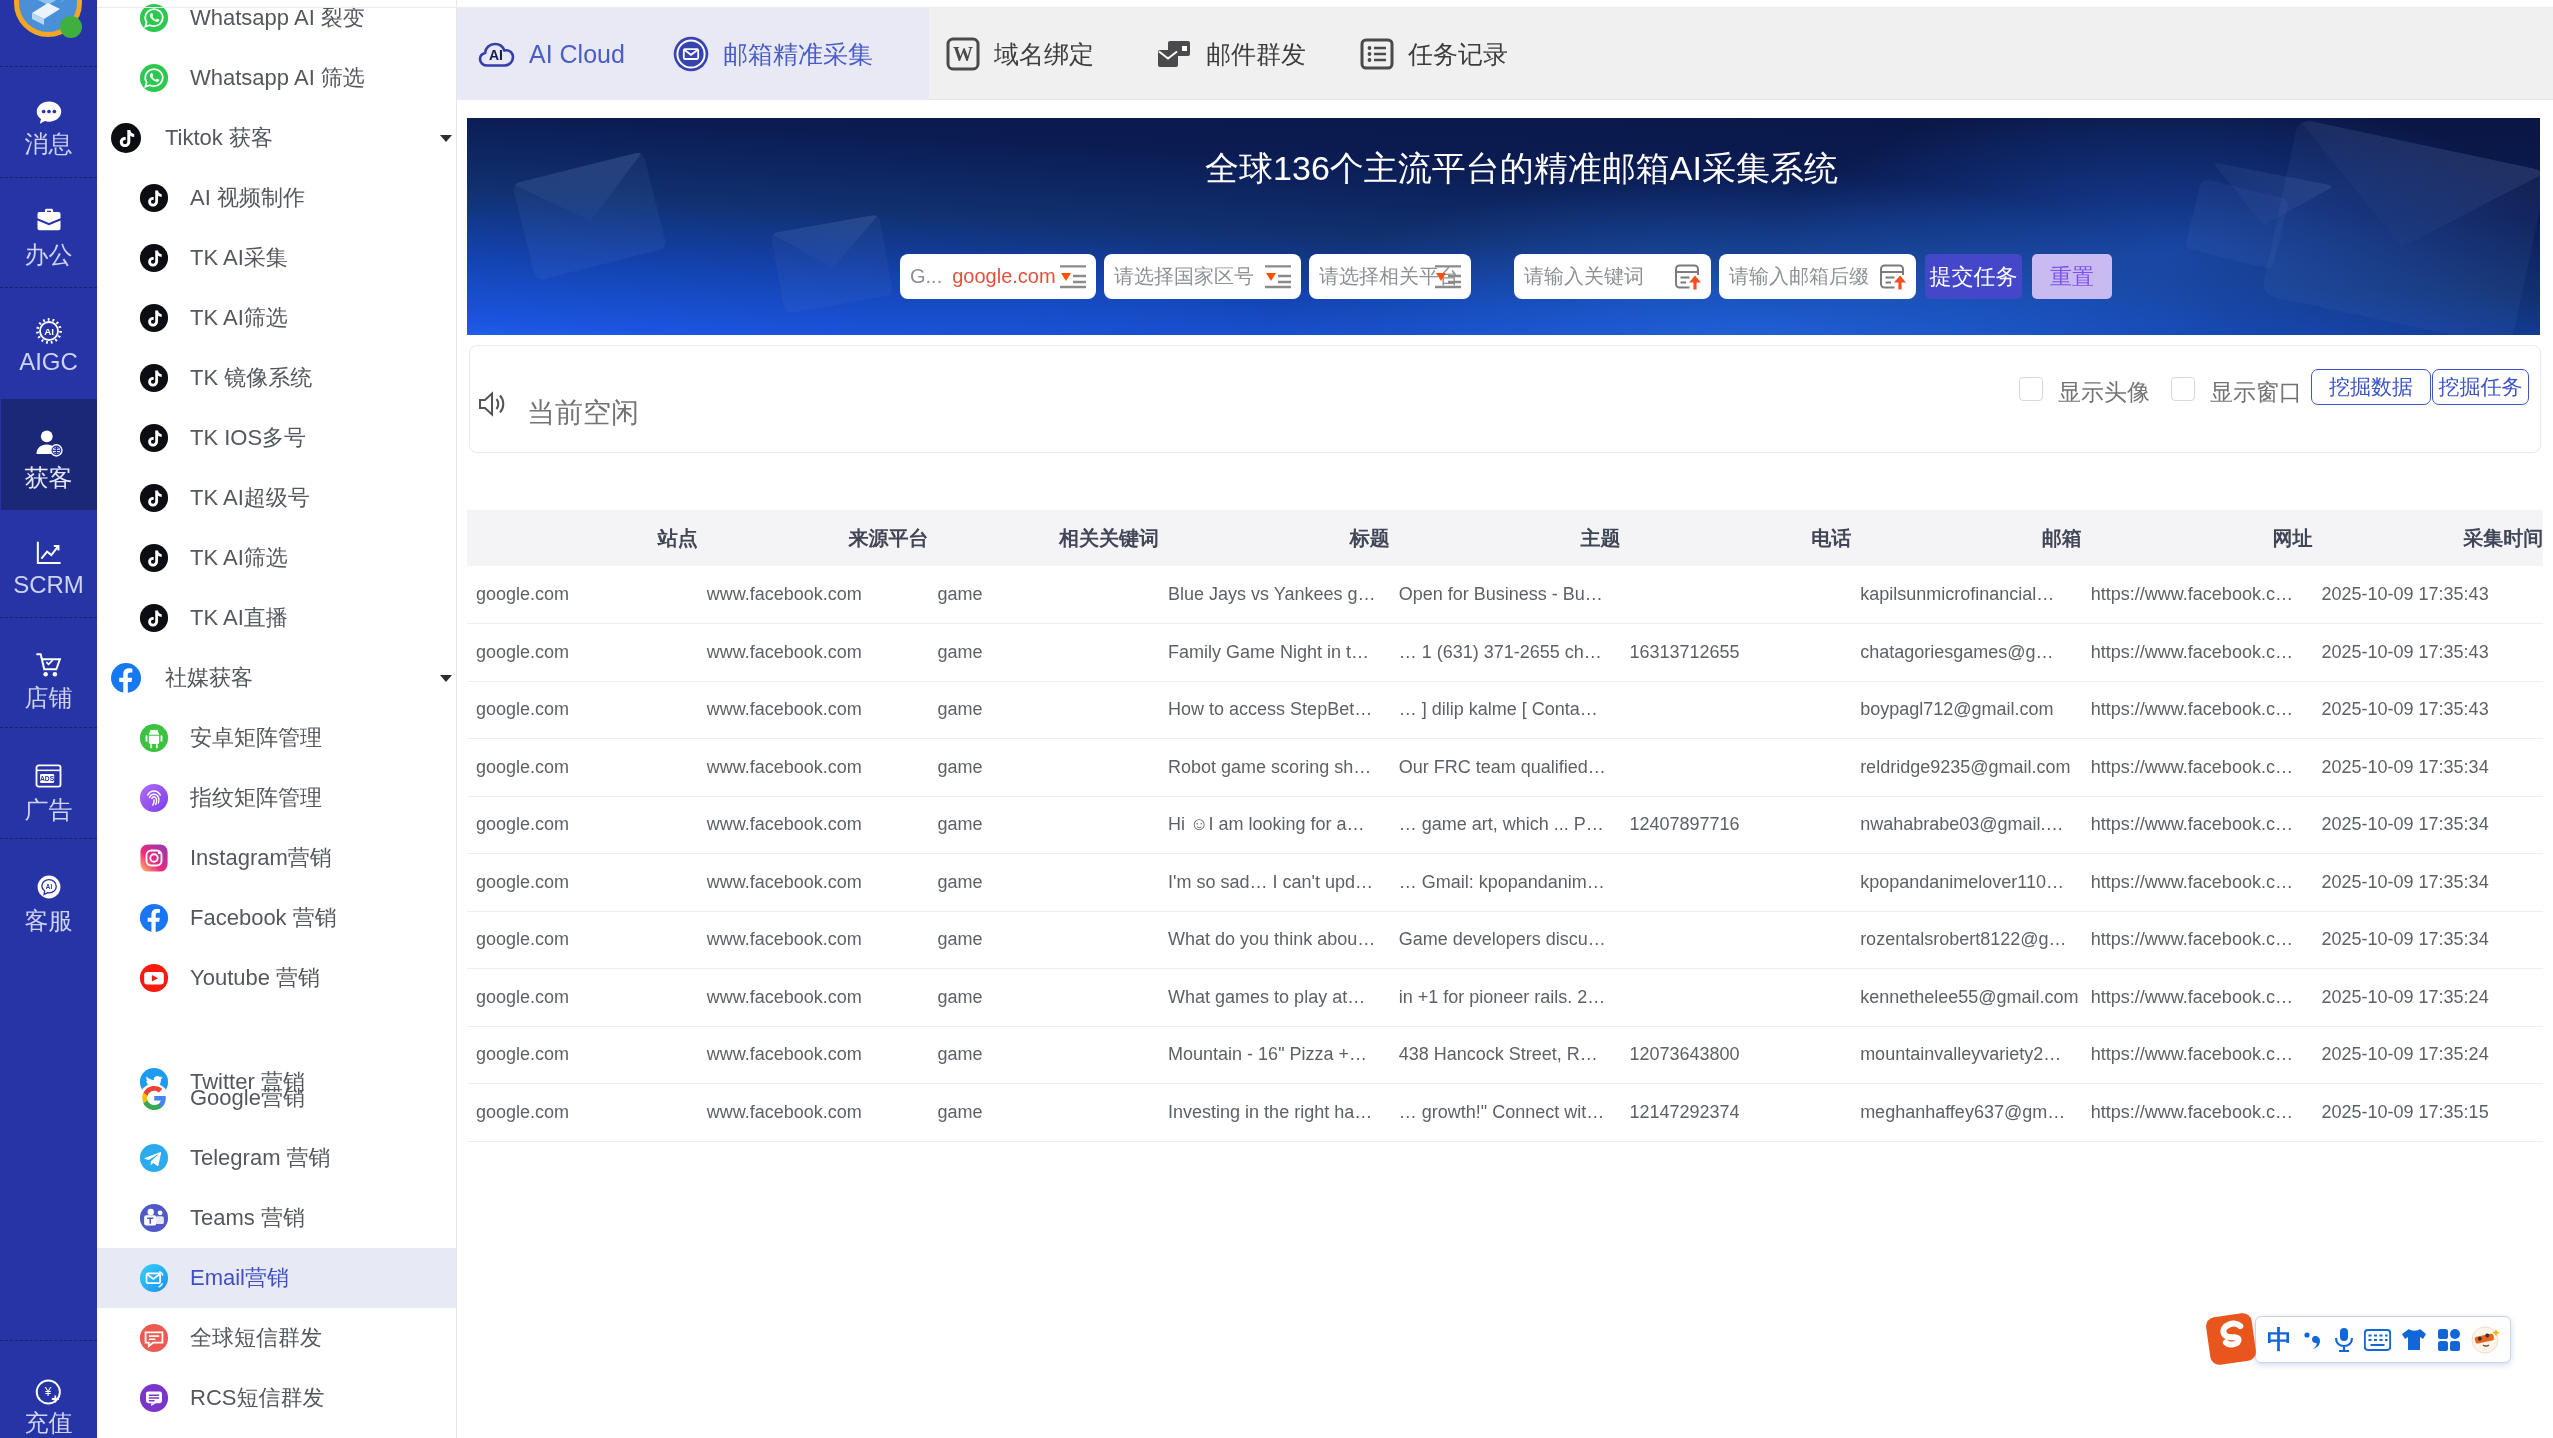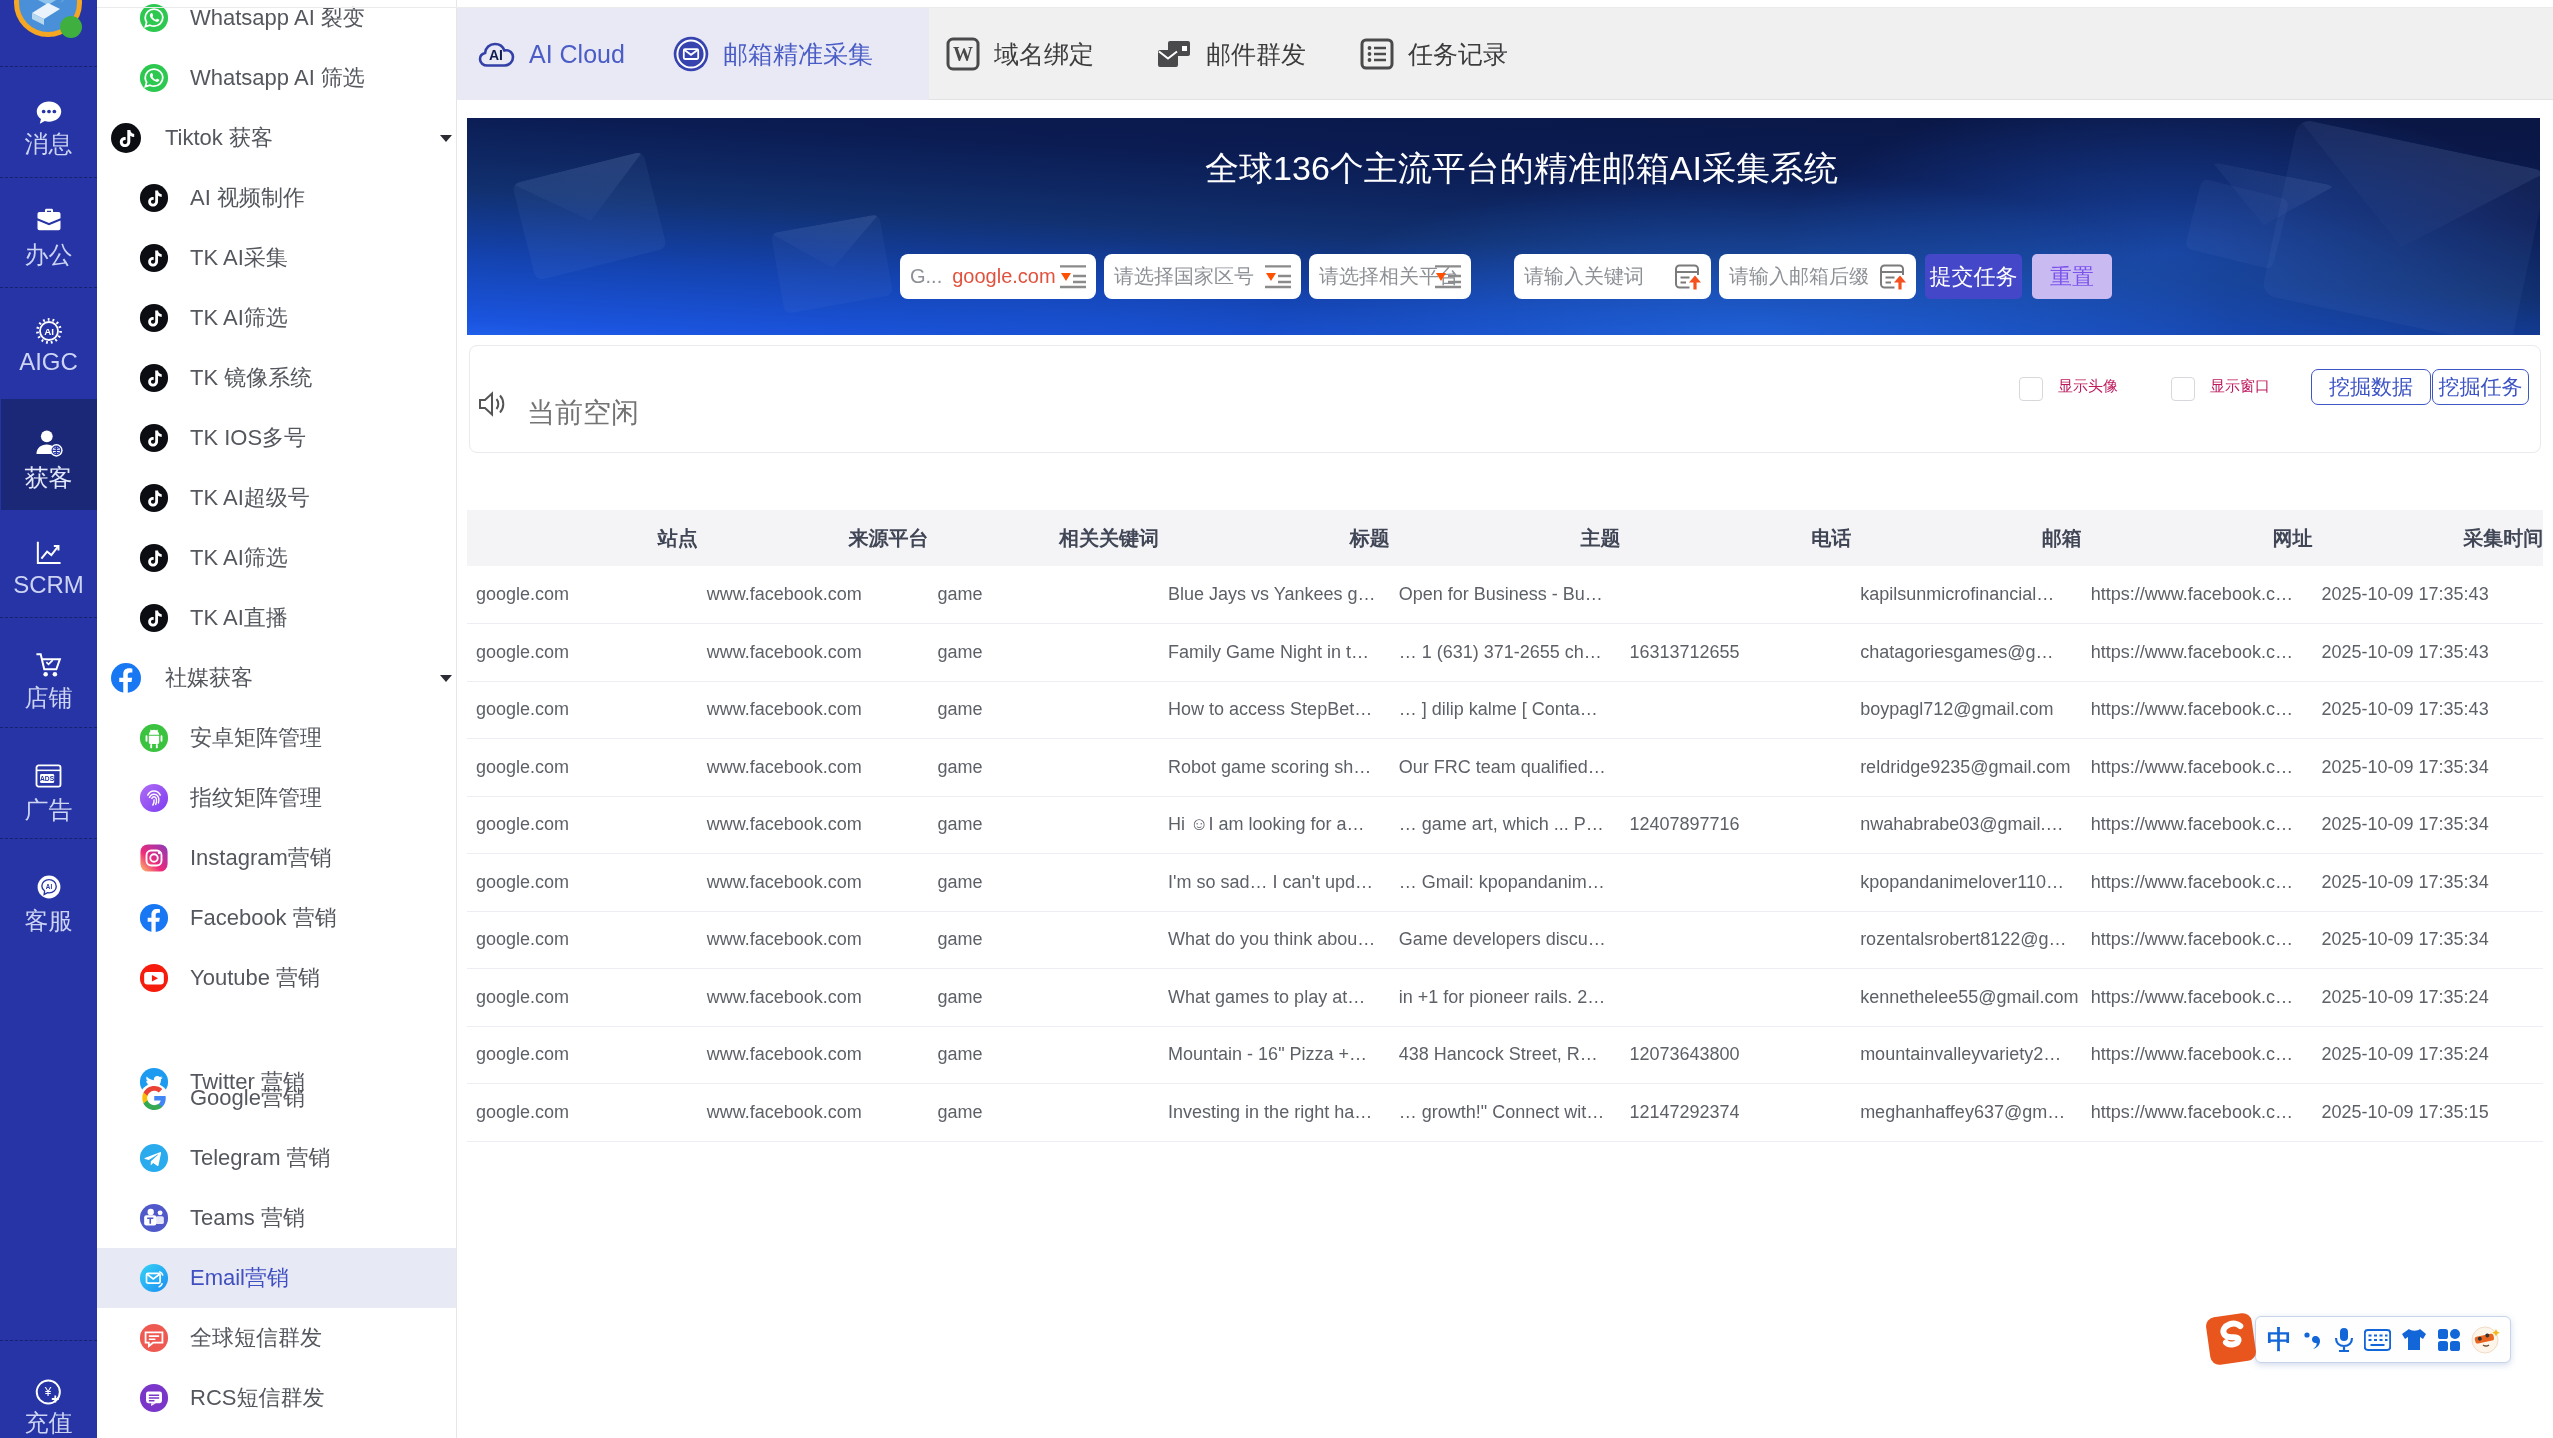--- a/index.html
+++ b/index.html
@@ -26,21 +26,21 @@
   .tab.dark { color:#3c3c3e; }
   #banner { position:absolute; left:467px; top:118px; width:2073px; height:217px; overflow:hidden;
      background:linear-gradient(183deg, #0a1643 0%, #0b1c53 32%, #11306f 55%, #1443b0 76%, #1b55e0 96%, #2060ea 100%); }
   #btitle { position:absolute; left:18px; top:28px; width:2073px; text-align:center; color:#fff; font-size:34px; }
   .binput { position:absolute; top:136px; height:45px; background:#fff; border-radius:8px; color:#8d9196; font-size:20px; display:flex; align-items:center; padding:0 10px; }
   .binput svg { position:absolute; right:10px; }
   .bbtn { position:absolute; top:136px; height:45px; border-radius:5px; font-size:22px; display:flex; align-items:center; justify-content:center; }
   #statusbox { position:absolute; left:469px; top:345px; width:2072px; height:108px; border:1px solid #e9e9ef; border-radius:8px; background:#fff; }
   #statusbox .lab { position:absolute; color:#737373; font-size:28px;margin-left:17px; }
   .chk { position:absolute; width:24px; height:24px; border:1px solid #d8d8dc; border-radius:4px; background:#fff; }
-  .chklab { position:absolute; color:#be185d; font-size:15px; }
+  .chklab { position:absolute; color:#737373; font-size:23px; }
   .minebtn { position:absolute; height:36px; border:1px solid #3f57c5; border-radius:7px; color:#3b53c4; font-size:21px; display:flex; align-items:center; justify-content:center; background:#fff; }
   #tablewrap { position:absolute; left:467px; top:510px; width:2076px; }
   table { border-collapse:collapse; table-layout:fixed; width:2076px; }
   th { background:#f4f4f6; height:56px; text-align:right; font-size:20px; color:#404656; font-weight:bold; padding:0 0 0 9px; }
   td { height:57.5px; font-size:18px; color:#5d6167; border-bottom:1px solid #eceef3; padding:0 14px 0 9px; white-space:nowrap; overflow:hidden; }
   #sogou { position:absolute; left:2255px; top:1316px; width:256px; height:47px; background:#fefefe; border:1px solid #c8d4ea; border-radius:6px; box-shadow:0 2px 6px rgba(80,110,180,.25); }
 </style>
 </head>
 <body>
 <div id="rail">

